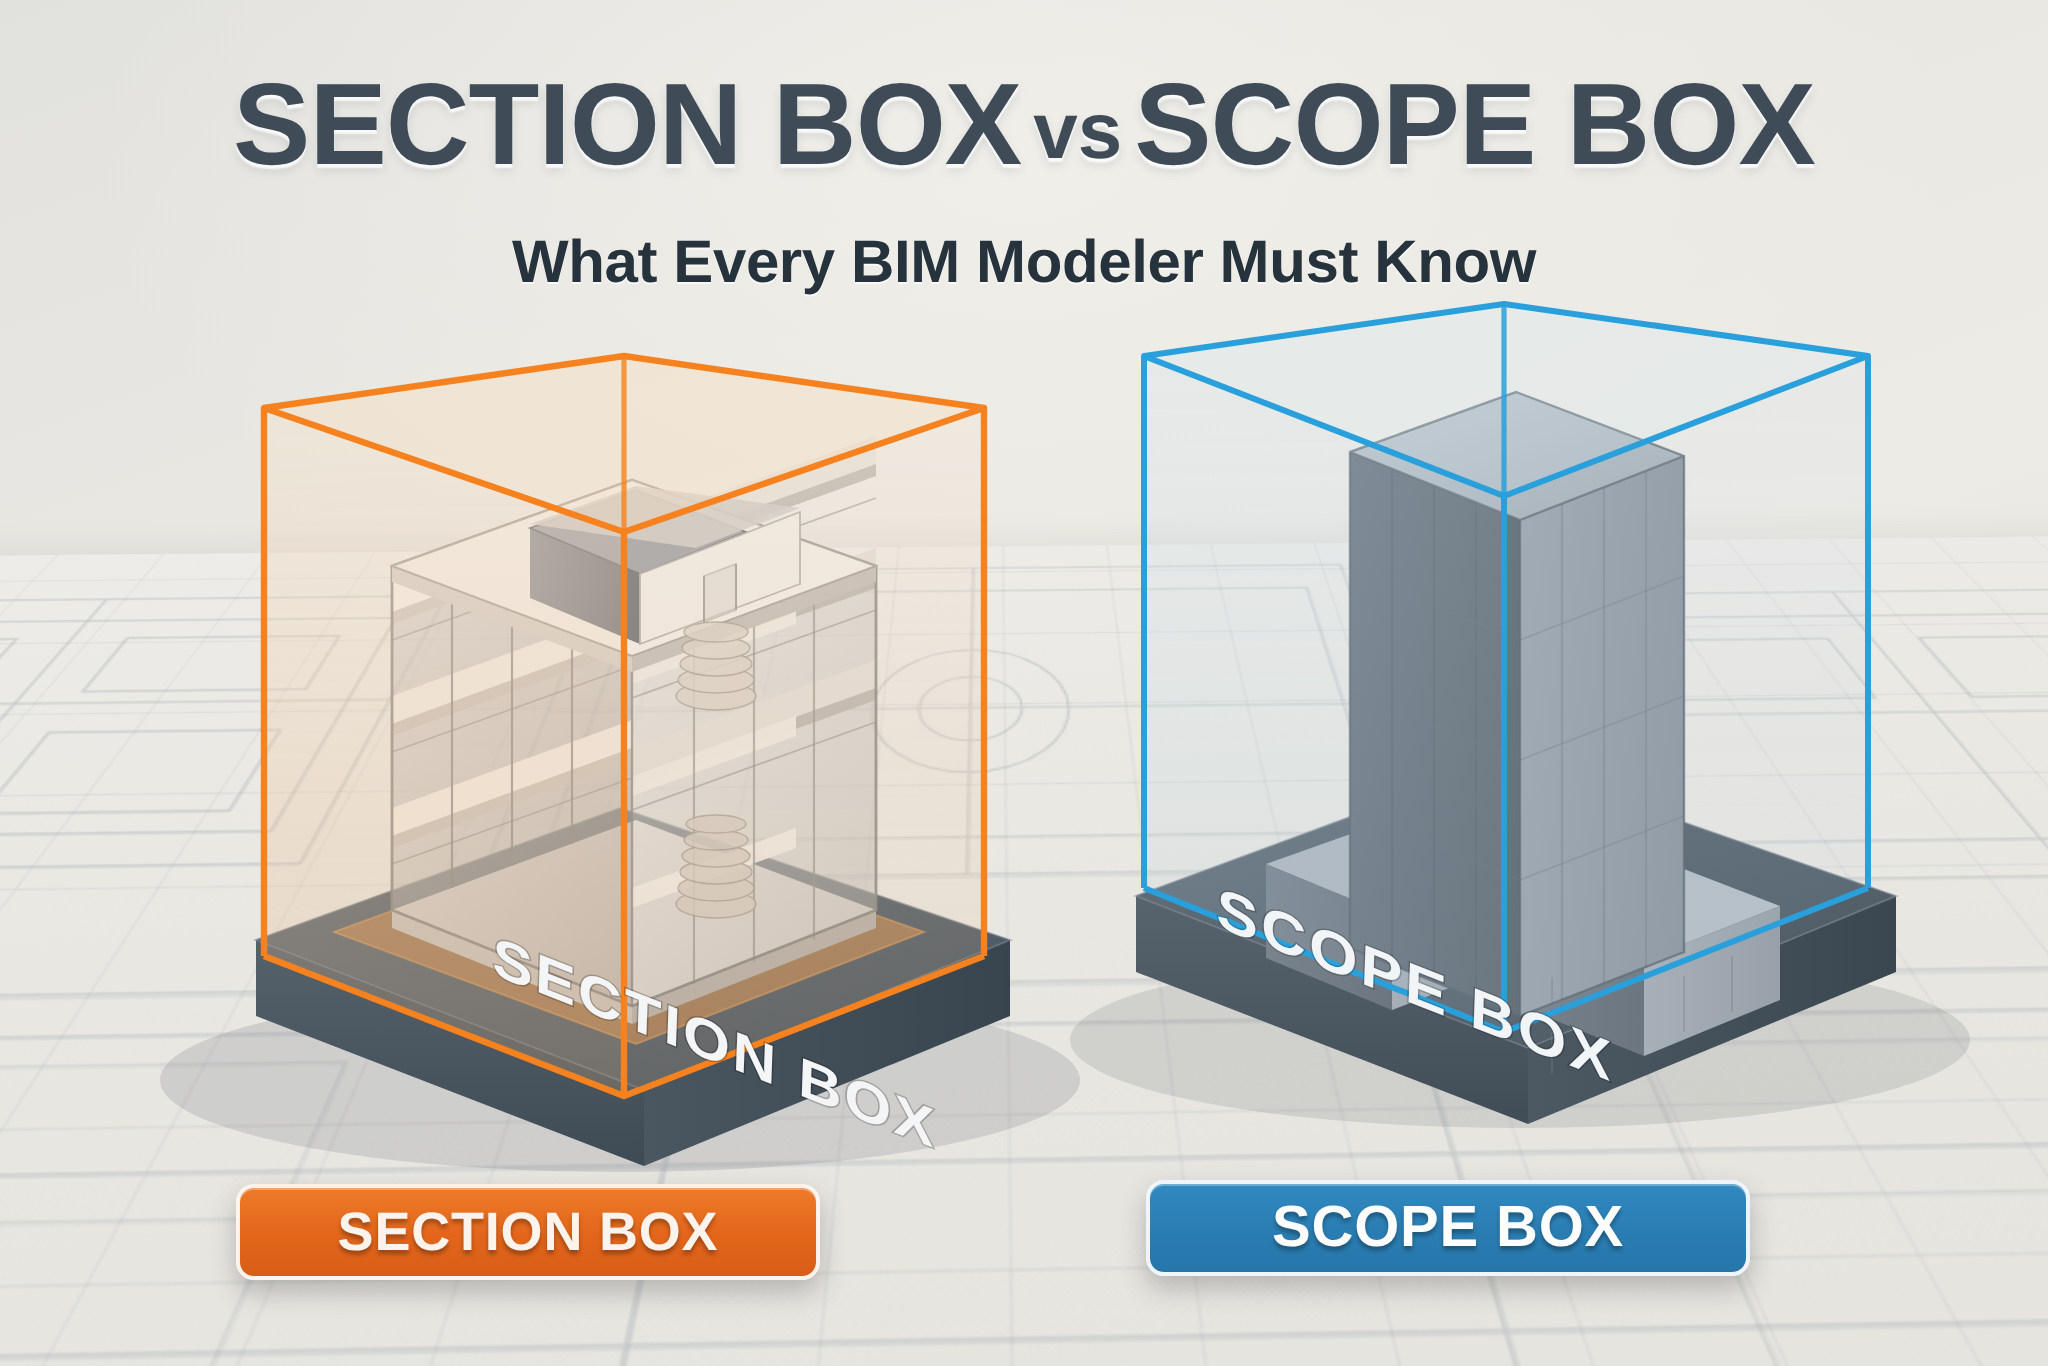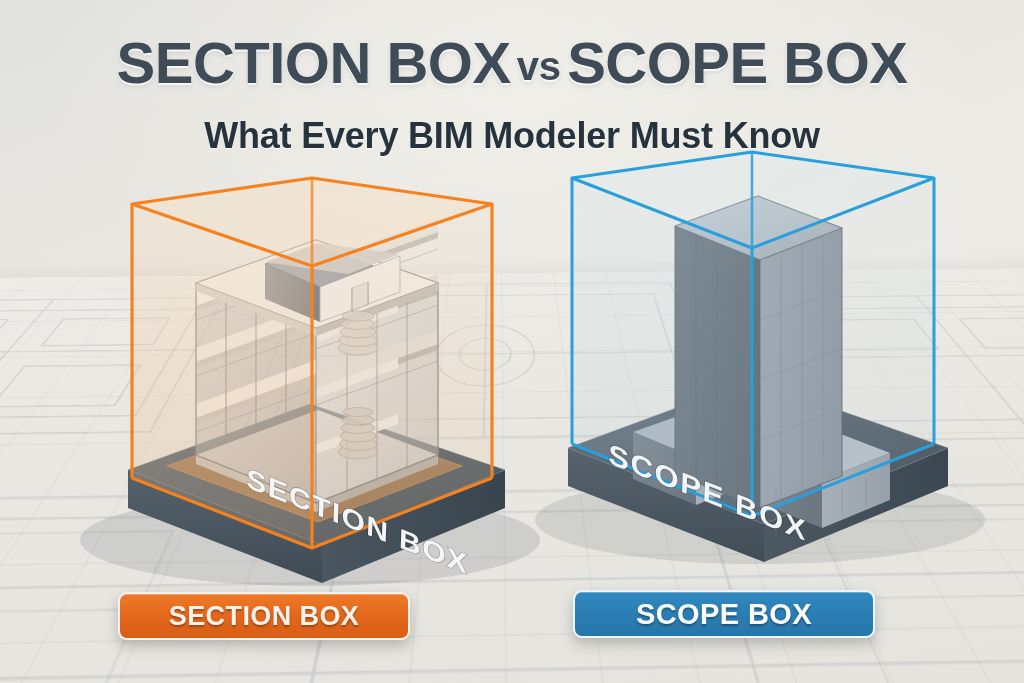--- a/index.html
+++ b/index.html
@@ -51,21 +51,21 @@
   }
   .title .vs {
     font-size:40px; font-weight:700;
     letter-spacing:0px;
     padding:0 6px;
     position:relative; top:-3px;
   }
   .subtitle {
     position:absolute; left:0; right:0; top:115px;
     text-align:center;
-    font-size:36px; font-weight:600;
+    font-size:30px; font-weight:600;
     color:#27333C; letter-spacing:-.2px;
     text-shadow:0 1px 0 rgba(255,255,255,.7);
   }
 
   
   .chip {
     position:absolute;
     height:48px;
     border-radius:9px;
     display:flex; align-items:center; justify-content:center;

